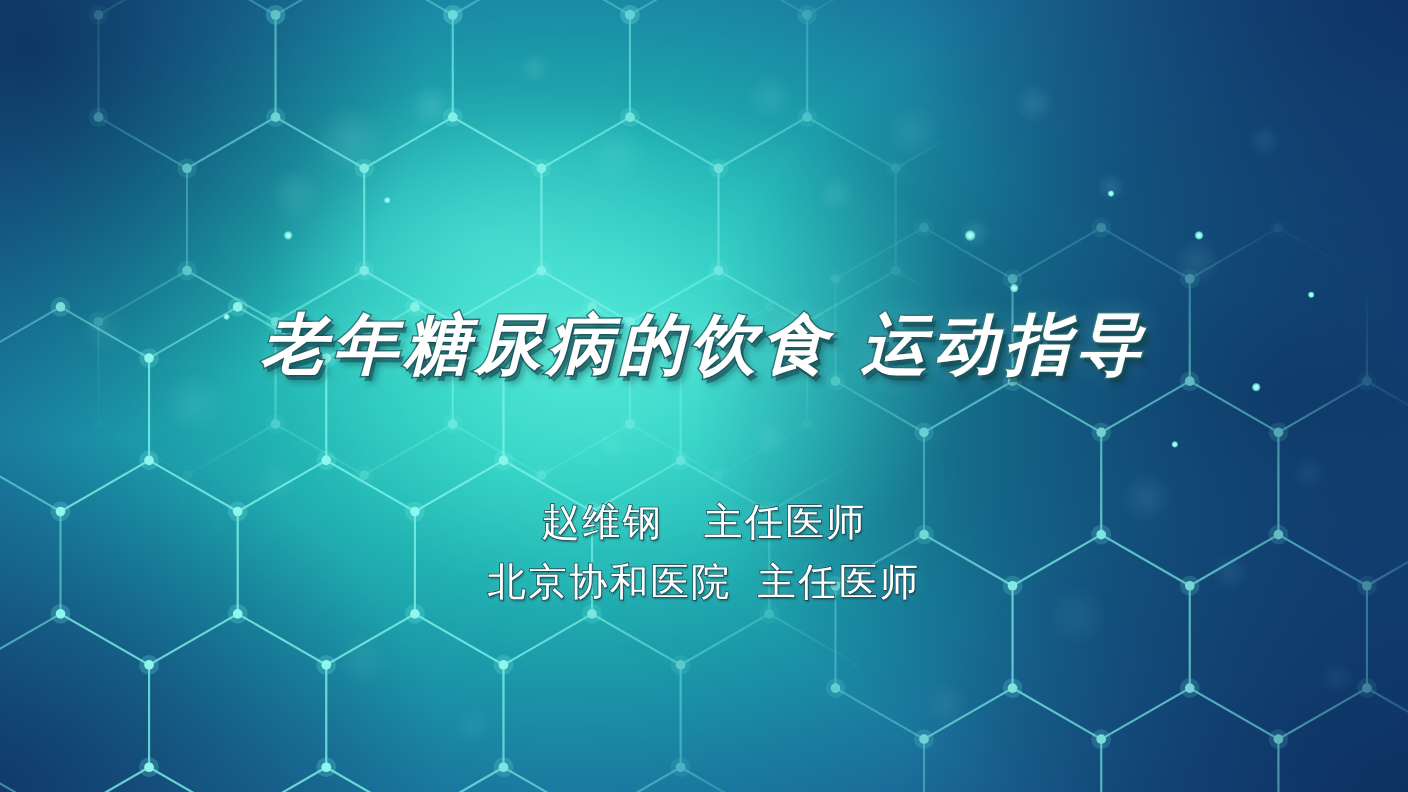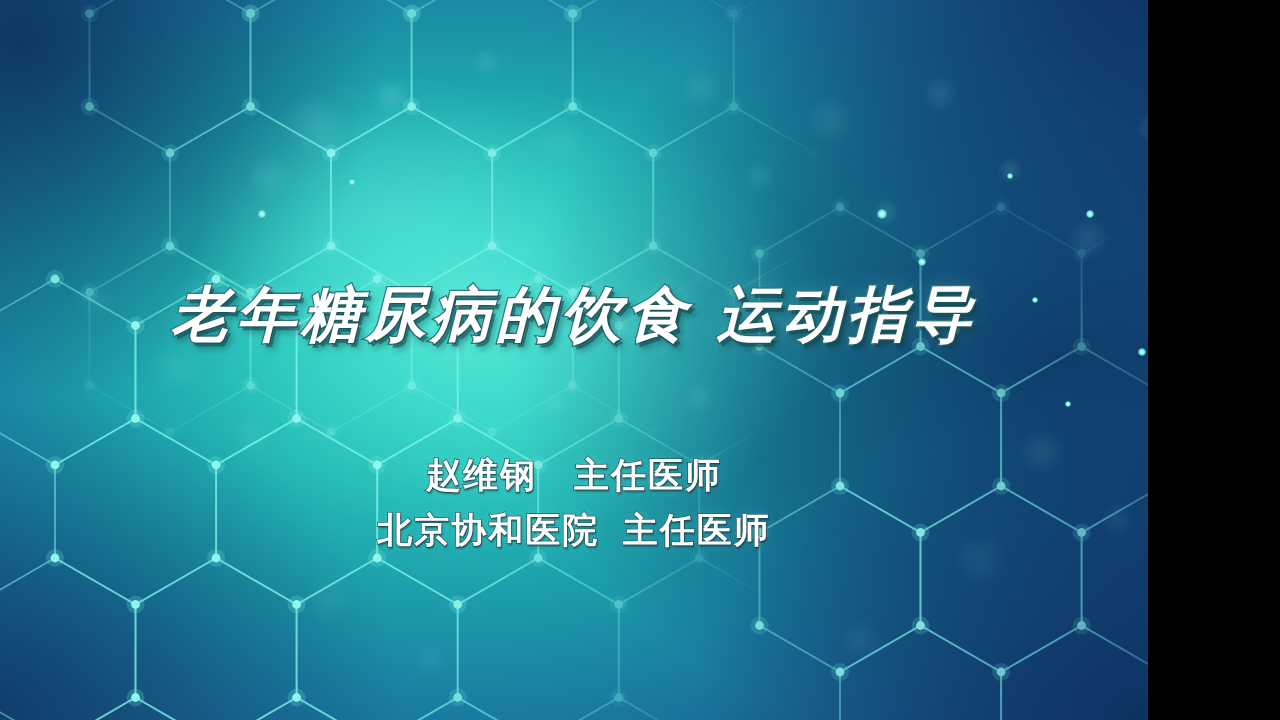--- a/index.html
+++ b/index.html
@@ -11,21 +11,21 @@
   body {
     width: 1280px;
     height: 720px;
     overflow: hidden;
     font-family: "Liberation Sans", "DejaVu Sans", sans-serif;
   }
 
   
   #slide {
     position: relative;
-    width: 1148px;
+    width: 1280px;
     height: 720px;
     overflow: hidden;
     background: #0369a1;
   }
 
   
   .bg-base {
     position: absolute;
     inset: 0;
     background:
@@ -121,21 +121,21 @@
     position: absolute;
     left: 0; right: 0;
     top: 447px;
     text-align: center;
     z-index: 30;
   }
   .sub-line {
     display: block;
     font-family: "Liberation Sans", "DejaVu Sans", sans-serif;
     font-size: 35px;
-    font-weight: 700;
+    font-weight: 400;
     letter-spacing: 2px;
     line-height: 1.58;
     color: #ffffff;
     -webkit-text-stroke: 1.5px #23545c;
     paint-order: stroke fill;
     text-shadow:
       1px 2px 2px rgba(10,45,55,0.55),
       0 0 12px rgba(170,255,248,0.22);
     white-space: pre;
   }

